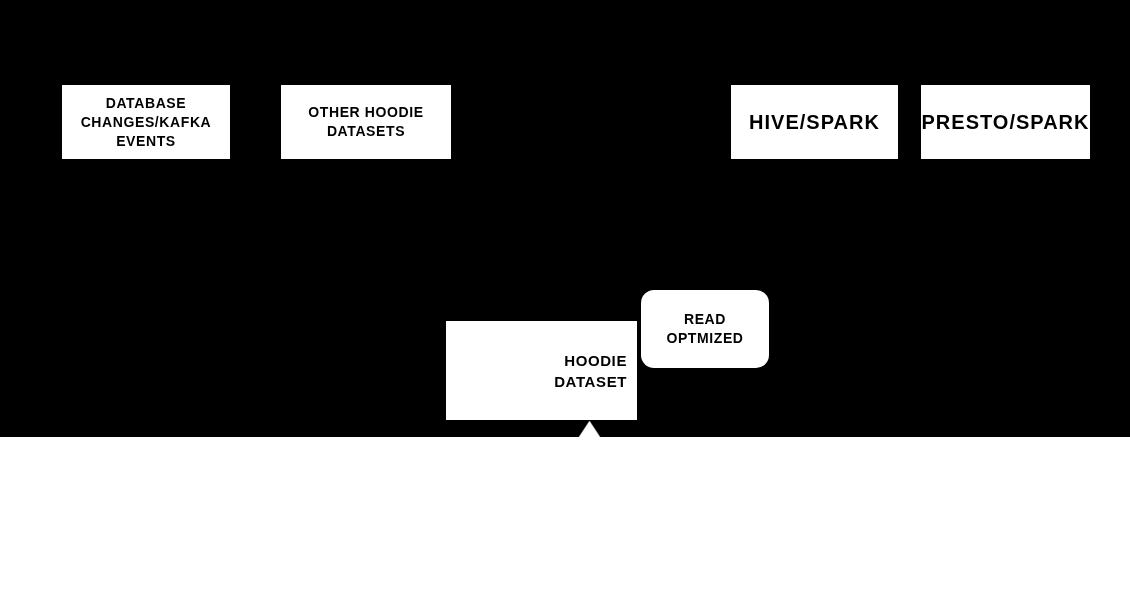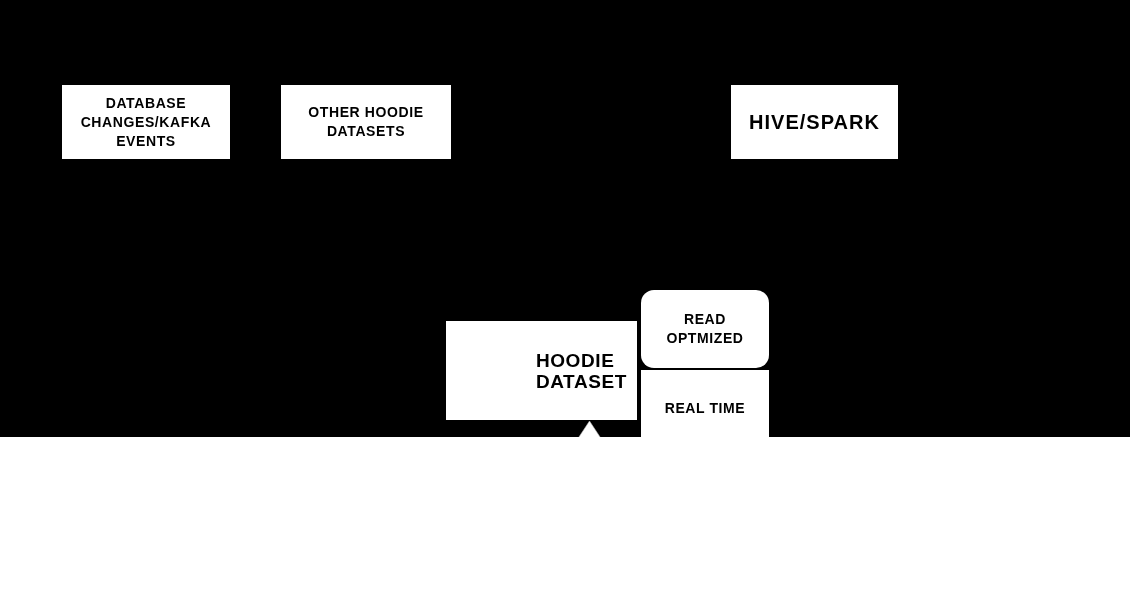--- a/index.html
+++ b/index.html
@@ -38,21 +38,21 @@
   .n-hive     { left: 731px; top: 85px;  width: 167px; height: 74px; }
   .n-presto   { left: 921px; top: 85px;  width: 169px; height: 74px; }
   .n-hive .label, .n-presto .label {
     font-size: 20px;
     letter-spacing: 1px;
     line-height: 20px;
   }
   
   .n-hoodie   { left: 446px; top: 321px; width: 191px; height: 99px;
                 justify-content: flex-end; padding-right: 10px; }
-  .n-hoodie .label { text-align: left; font-size: 19px; line-height: 21px; }
+  .n-hoodie .label { text-align: right; font-size: 15px; line-height: 21px; }
   .n-read     { left: 641px; top: 290px; width: 128px; height: 78px; border-radius: 13px; }
   .n-real     { left: 641px; top: 370px; width: 128px; height: 77px; }
   
   .n-hdfs     { left: 446px; top: 524px; width: 288px; height: 74px; text-decoration: underline; }
   .n-hdfs .label { font-size: 16px; letter-spacing: 1px; }
   
   .arrow {
     position: absolute;
     left: 573px;
     top: 421px;
@@ -78,34 +78,34 @@
 
   <div class="node n-other">
     <span class="label">OTHER HOODIE
 DATASETS</span>
   </div>
 
   <div class="node n-hive">
     <span class="label">HIVE/SPARK</span>
   </div>
 
+  <div class="node n-presto">
+    <span class="label">PRESTO/SPARK</span>
+  </div>
 
   <div class="node n-hoodie">
     <span class="label">HOODIE
 DATASET</span>
   </div>
 
   <div class="node n-read">
     <span class="label">READ
 OPTMIZED</span>
   </div>
 
-  <div class="node n-real">
-    <span class="label">REAL TIME</span>
-  </div>
 
   <div class="node n-hdfs">
     <span class="label">HDFS</span>
   </div>
 
   <svg class="arrow" viewBox="0 0 33 80" aria-hidden="true">
     <polygon points="16.5,0 31,22 23,22 23,58 31,58 16.5,80 2,58 10,58 10,22 2,22"></polygon>
   </svg>
 
 </div>

